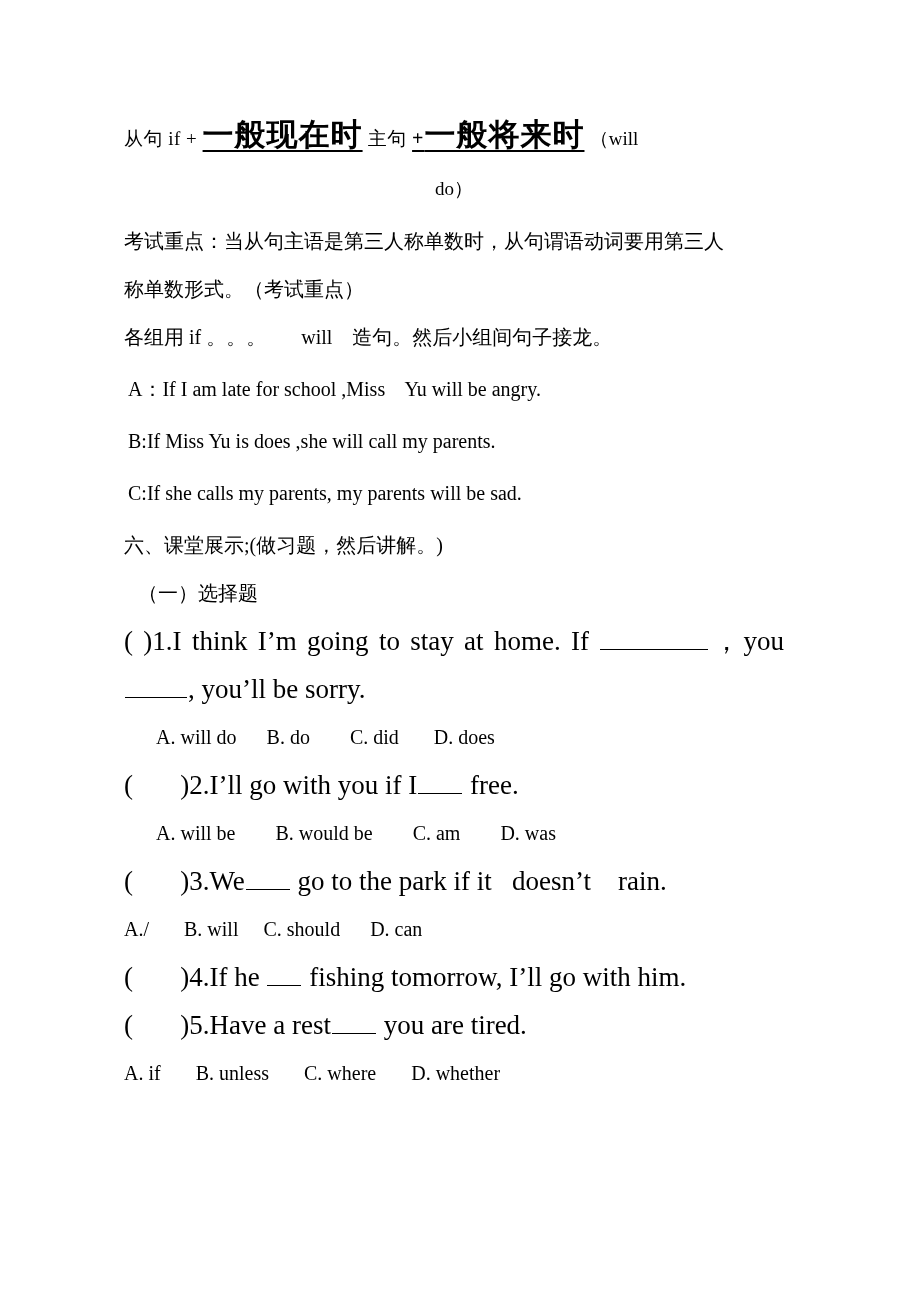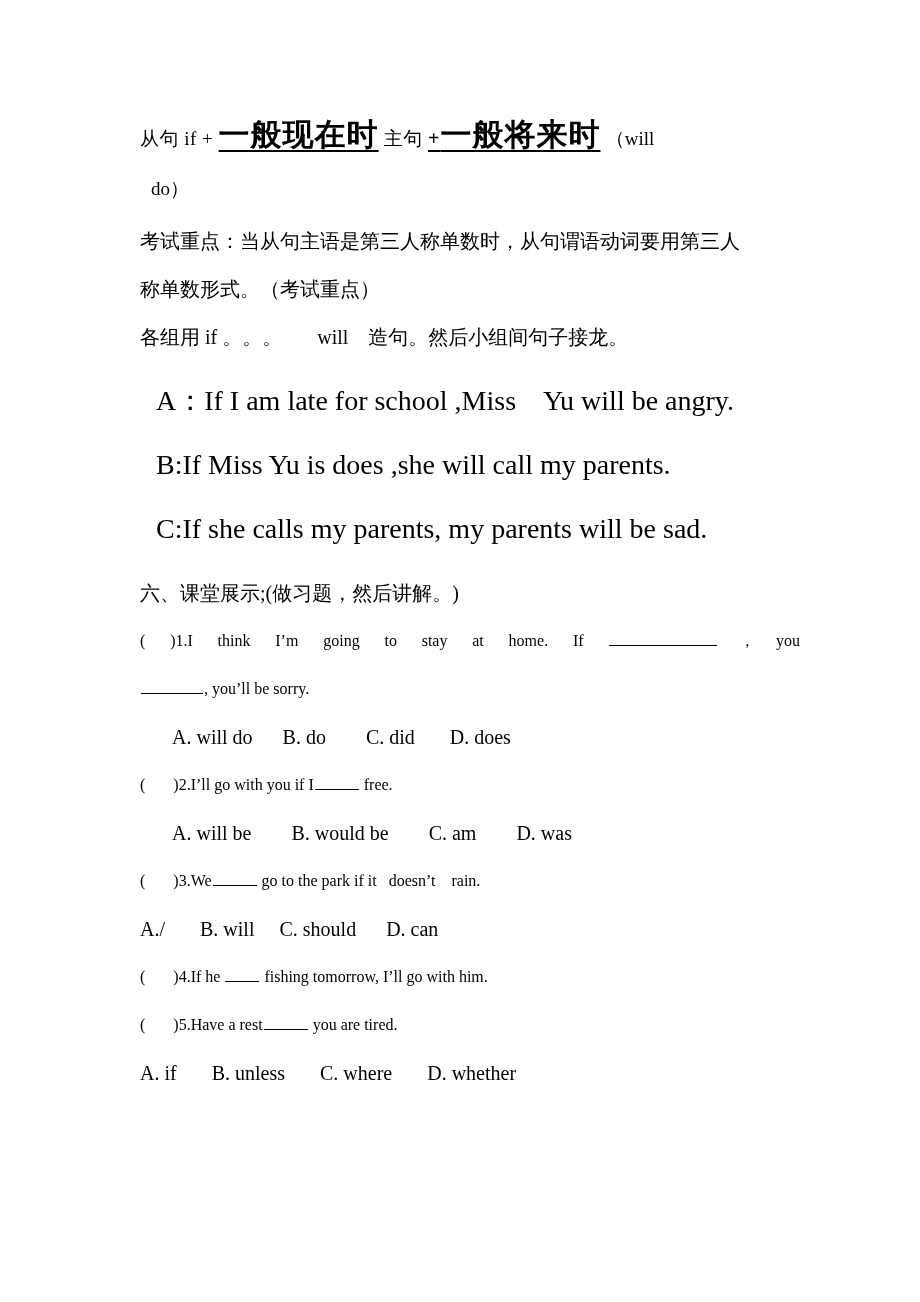--- a/index.html
+++ b/index.html
@@ -19,21 +19,21 @@
   .page {
     position: relative;
     width: 920px;
     height: 1302px;
     padding: 0;
     box-sizing: border-box;
   }
 
   .content {
     position: absolute;
-    left: 140px;
+    left: 124px;
     top: 112px;
     width: 660px;
   }
 
   
   .title-line {
     line-height: 46px;
     margin: 0 0 4px 0;
     white-space: normal;
   }
@@ -50,43 +50,44 @@
     text-decoration: underline;
     text-underline-offset: 5px;
     text-decoration-thickness: 2px;
   }
   .t-paren {
     font-size: 19px;
   }
   .title-cont {
     font-size: 19px;
     line-height: 44px;
-    margin: 0 0 6px 11px;
+    margin: 0 0 6px 0;
+    text-align: center;
   }
 
   
   .para {
-    font-size: 28px;
+    font-size: 20px;
     line-height: 48px;
-    margin: 16px;
+    margin: 4px;
     white-space: pre-wrap;
   }
   .para-cn {
     font-size: 20px;
     line-height: 48px;
     margin: 0;
     white-space: pre-wrap;
   }
   .para-indent {
     padding-left: 14px;
   }
 
   
   .q-stem {
-    font-size: 16px;
+    font-size: 27px;
     line-height: 48px;
     margin: 0;
     white-space: pre-wrap;
   }
   .q-stem-justify {
     text-align: justify;
     text-align-last: justify;
     white-space: normal;
   }
   .q-opts {
@@ -124,20 +125,21 @@
     <p class="para-cn">考试重点：当从句主语是第三人称单数时，从句谓语动词要用第三人</p>
     <p class="para-cn">称单数形式。（考试重点）</p>
 
     <p class="para-cn">各组用 if 。。。       will    造句。然后小组间句子接龙。</p>
 
     <p class="para">A：If I am late for school ,Miss    Yu will be angry.</p>
     <p class="para">B:If Miss Yu is does ,she will call my parents.</p>
     <p class="para">C:If she calls my parents, my parents will be sad.</p>
 
     <p class="para-cn">六、课堂展示;(做习题，然后讲解。)</p>
+    <p class="para-cn para-indent">（一）选择题</p>
 
     <p class="q-stem q-stem-justify"><span>(          )</span><span>1.</span><span>I think I’m going to stay at home. If</span><span> </span><span class="blank blank-long"></span><span>，</span><span>you</span></p>
     <p class="q-stem"><span class="blank blank-mid"></span><span>, you’ll be sorry.</span></p>
     <p class="q-opts q-opts-indent">A. will do      B. do        C. did       D. does</p>
 
     <p class="q-stem"><span>(       )</span><span>2.</span><span>I’ll go with you if I</span><span class="blank blank-sm"></span><span> </span><span>free.</span></p>
     <p class="q-opts q-opts-indent">A. will be        B. would be        C. am        D. was</p>
 
     <p class="q-stem"><span>(       )</span><span>3.</span><span>We</span><span class="blank blank-sm"></span><span> </span><span>go to the park if it   doesn’t    rain.</span></p>
     <p class="q-opts">A./       B. will     C. should      D. can</p>

